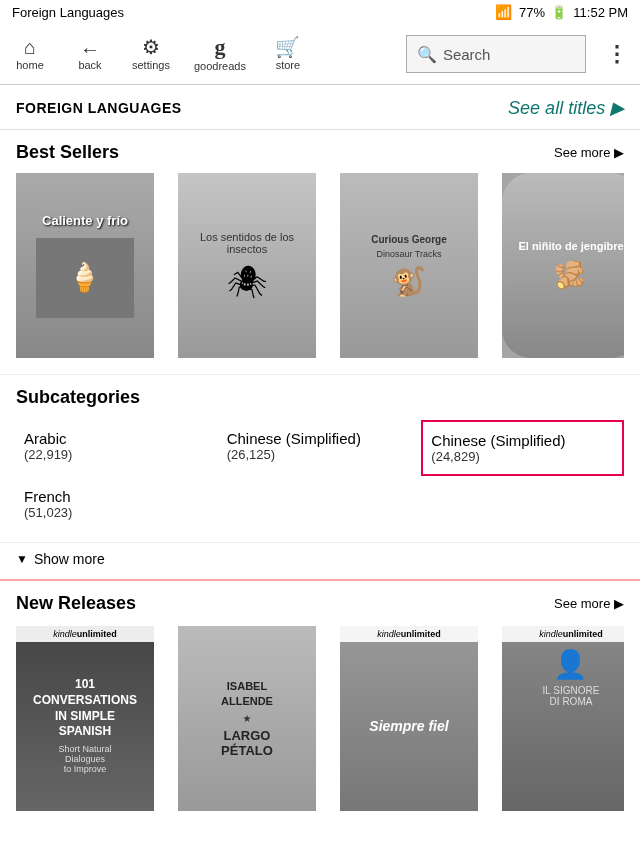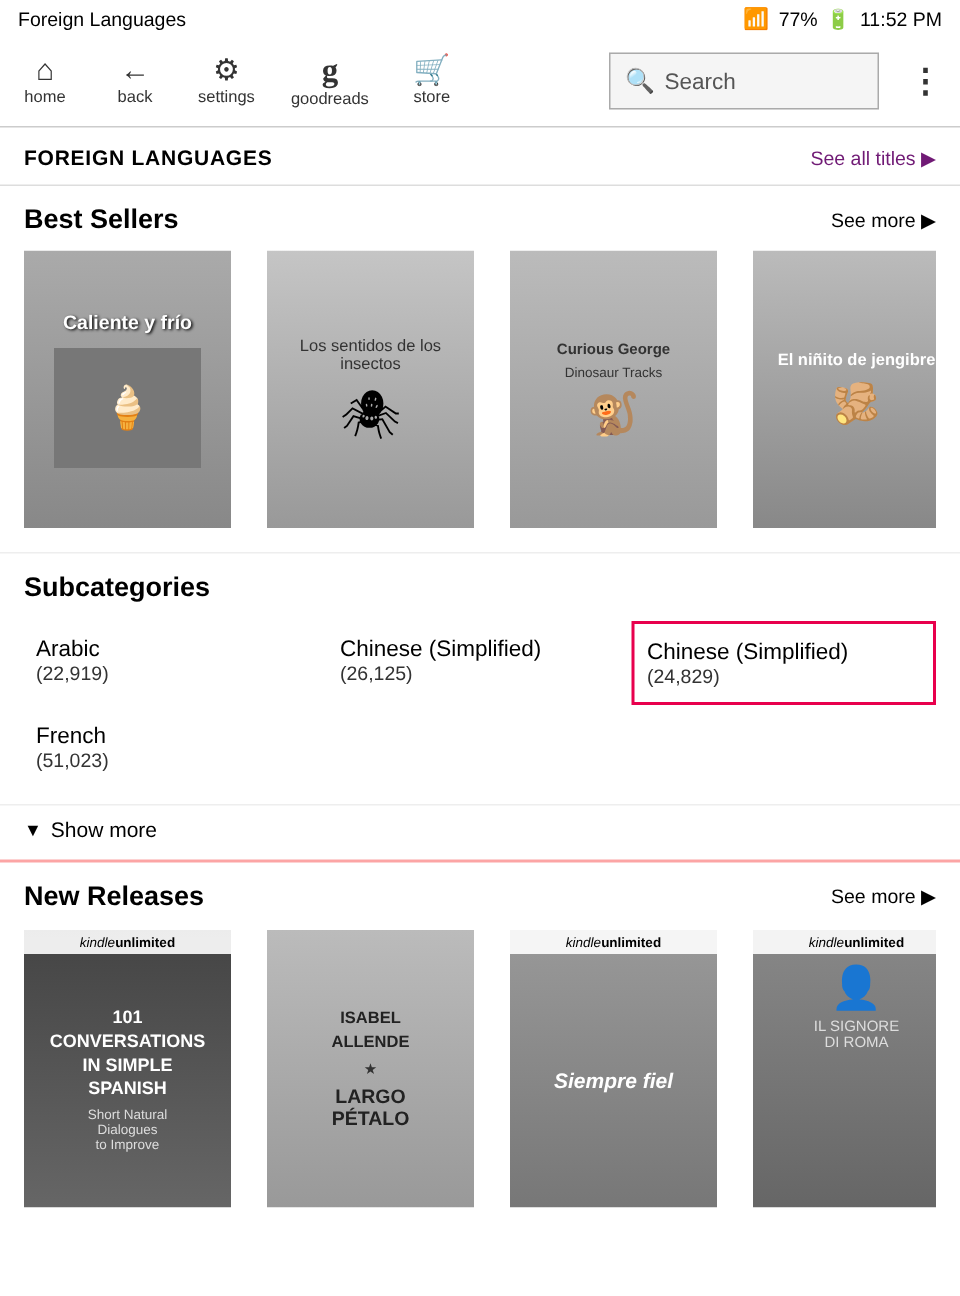--- a/index.html
+++ b/index.html
@@ -95,23 +95,24 @@
       align-items: center;
       padding: 12px 16px 10px;
       border-bottom: 1px solid #ddd;
     }
     .section-header .title {
       font-size: 14px;
       font-weight: bold;
       letter-spacing: 0.5px;
     }
     .section-header .see-all {
-      font-size: 13px;
-      color: #701a75;
-      cursor: pointer;
+      font-size: 18px;
+      color: #0f766e;
+      cursor: pointer;
+      font-style: italic;
     }
 
     
     .subsection {
       padding: 12px 16px 8px;
     }
     .subsection-header {
       display: flex;
       justify-content: space-between;
       align-items: center;
@@ -284,21 +285,21 @@
 
     <div class="new-book-cover" style="background:#b0b0b0;">
       <div style="width:100%;height:100%;background:linear-gradient(180deg,#bbb,#999);display:flex;flex-direction:column;align-items:center;justify-content:center;padding:8px;">
         <div style="font-size:10px;font-weight:bold;color:#333;text-align:center;margin-bottom:4px;">Curious George</div>
         <div style="font-size:9px;color:#333;text-align:center;">Dinosaur Tracks</div>
         <div style="font-size:28px;margin-top:6px;">🐒</div>
       </div>
     </div>
 
     <div class="new-book-cover" style="background:#a5a5a5;">
-      <div style="width:100%;height:100%;background:linear-gradient(180deg,#bbb,#888);display:flex;flex-direction:column;align-items:center;justify-content:center;padding:8px;">
+      <div style="width:100%;height:100%;background:linear-gradient(180deg,#bbb,#888);display:flex;flex-direction:column;align-items:center;justify-content:center;padding:8px;border-radius:29px;">
         <div style="font-size:11px;color:#fff;text-align:center;font-weight:bold;">El niñito de jengibre</div>
         <div style="font-size:26px;margin-top:8px;">🫚</div>
       </div>
     </div>
 
   </div>
 </div>
 
 <div class="subcategories">
   <div class="subcategories-title">Subcategories</div>

